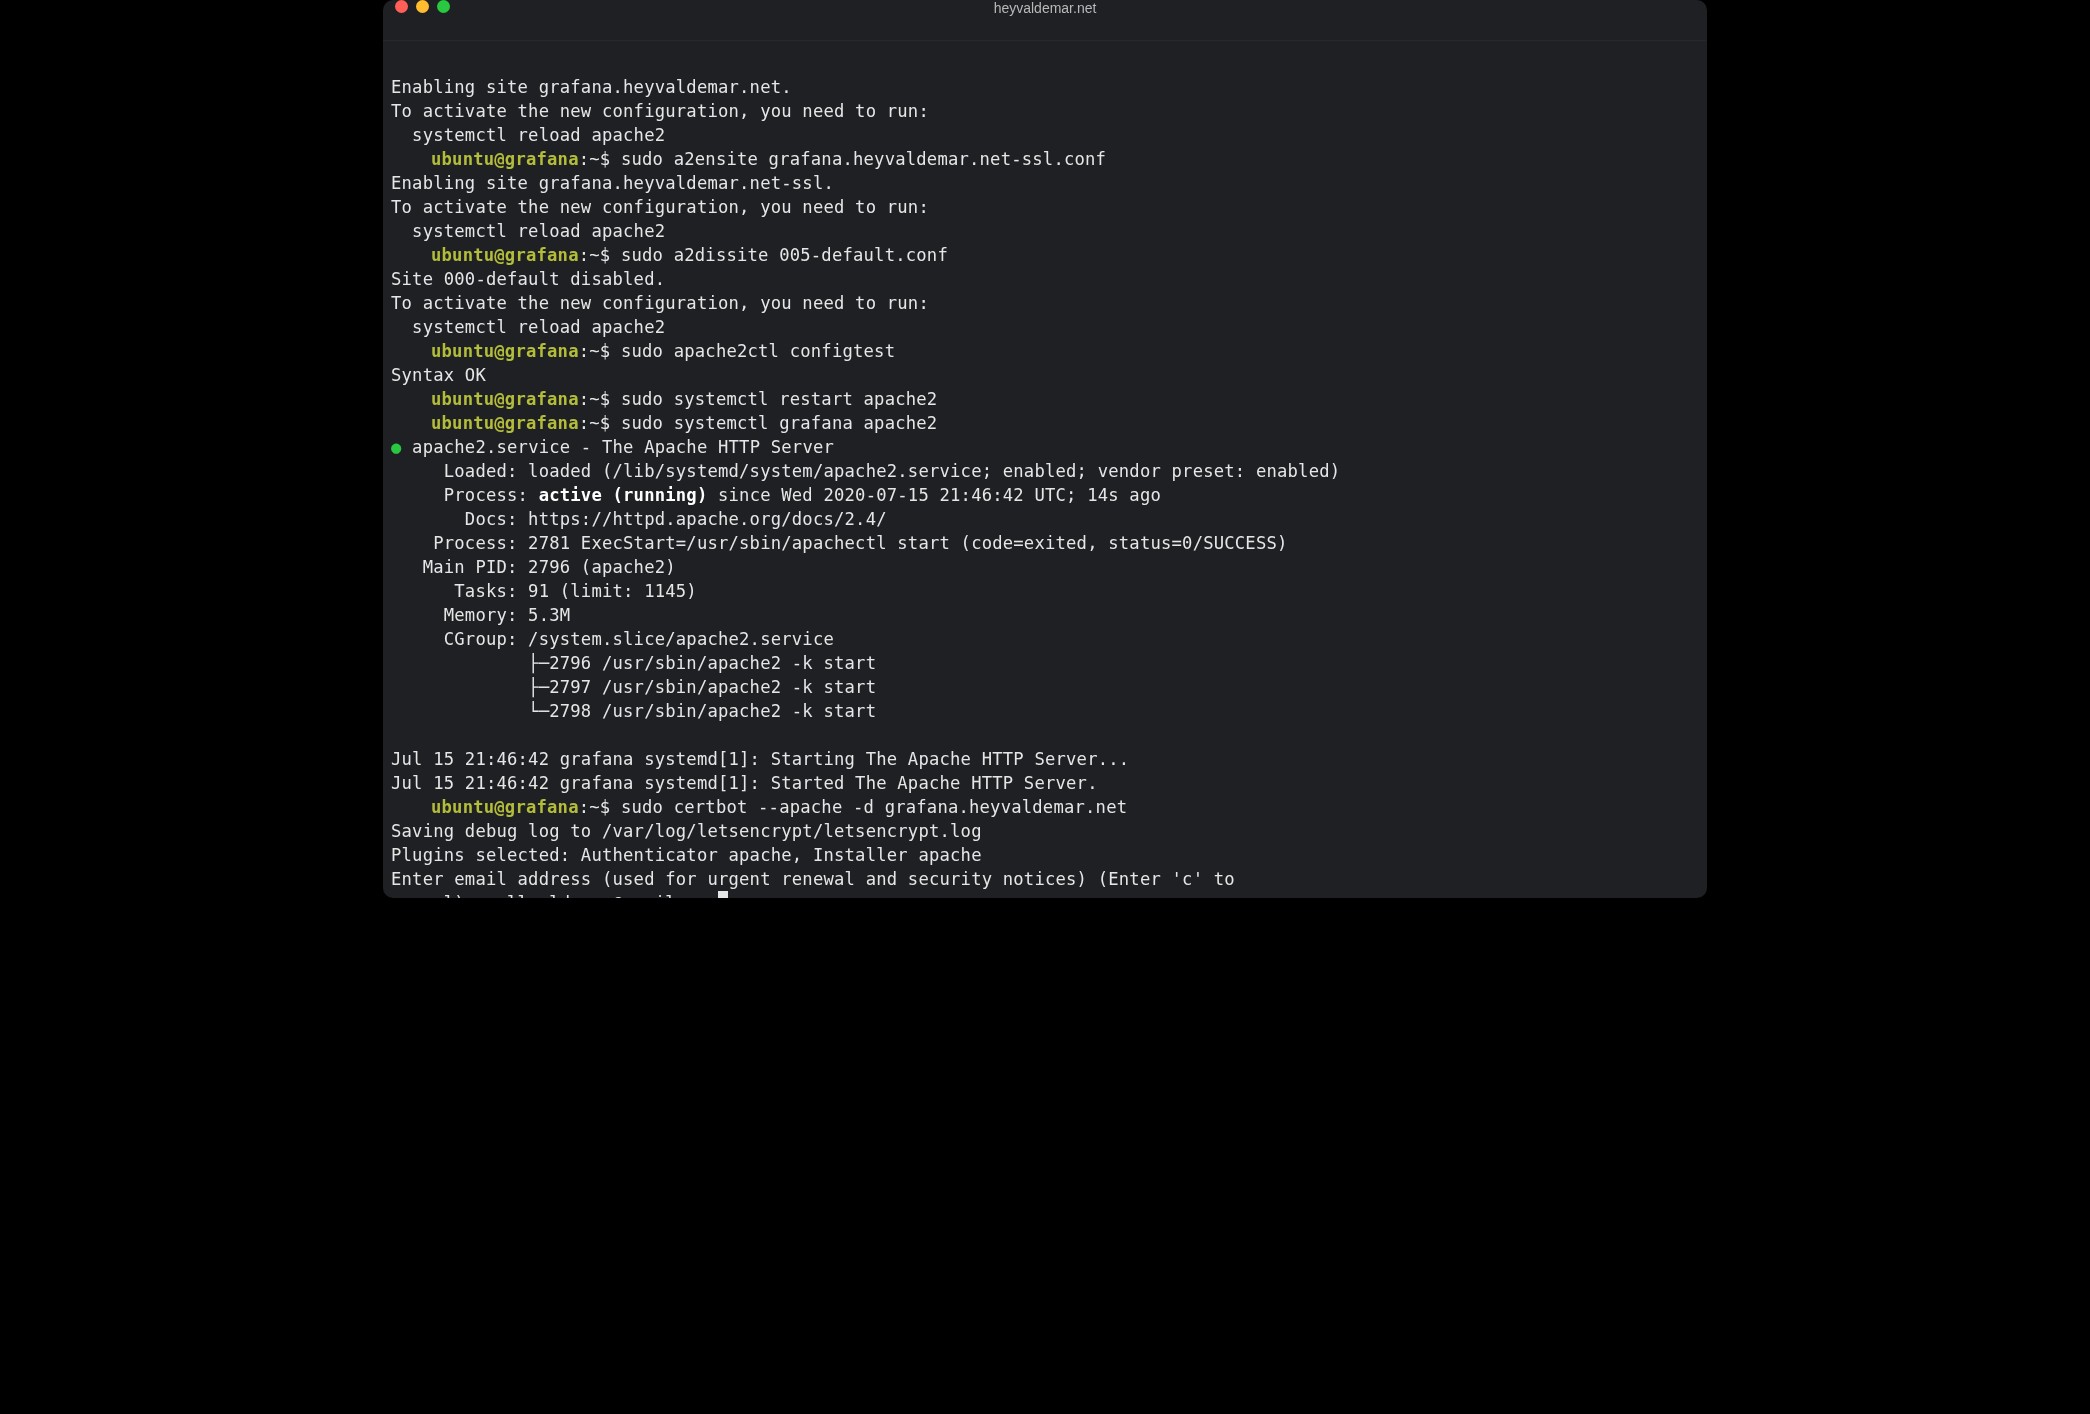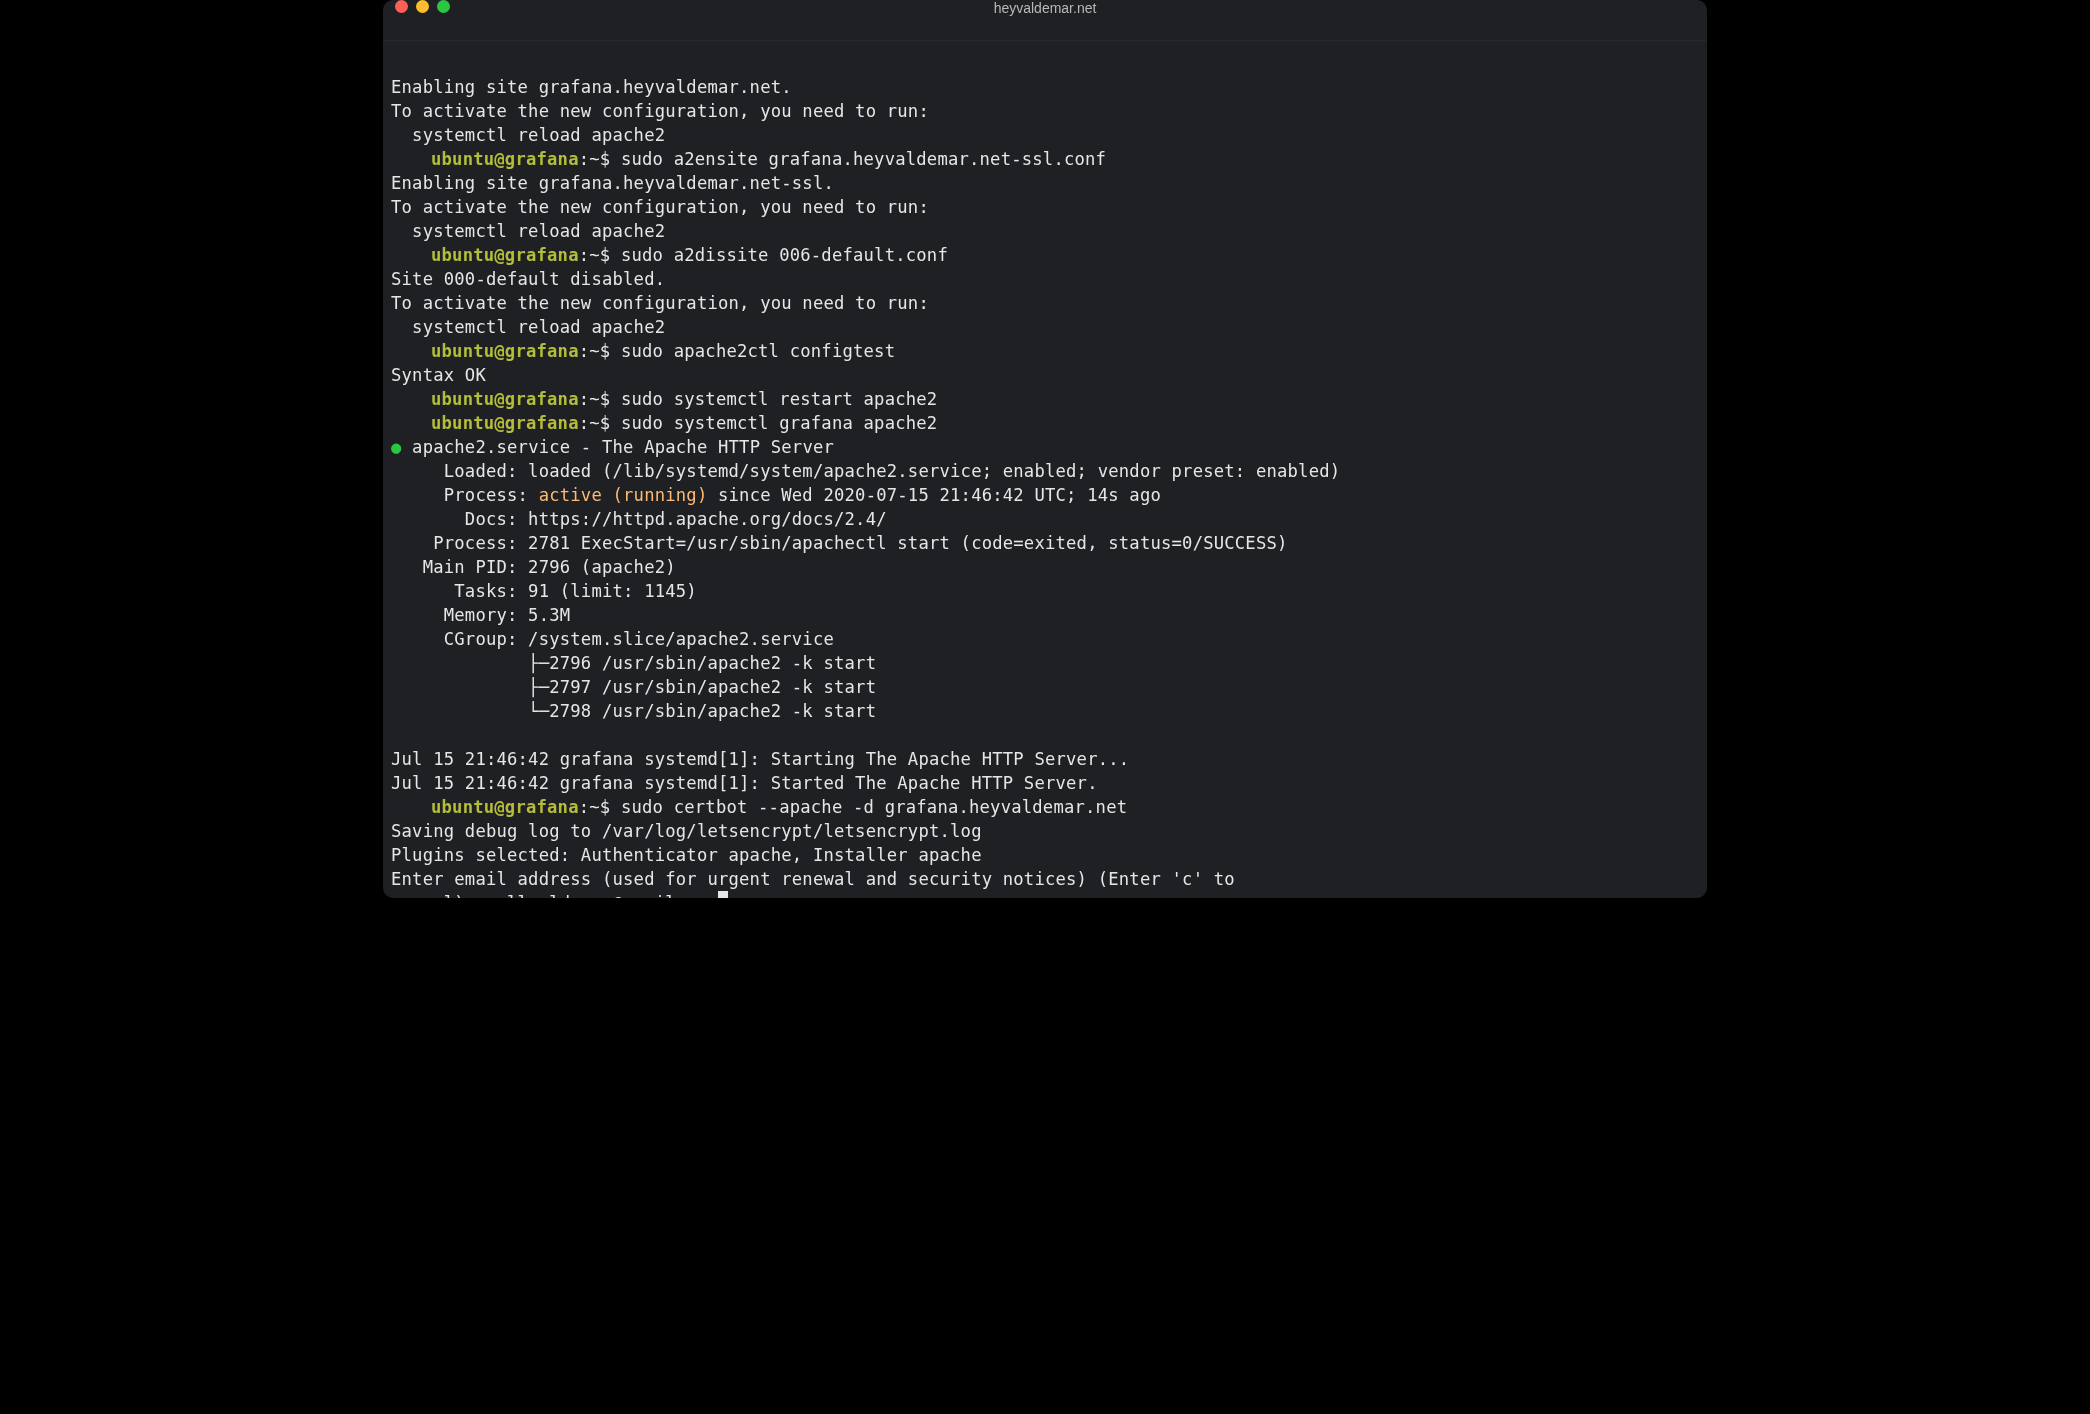--- a/index.html
+++ b/index.html
@@ -55,21 +55,21 @@
     line-height: 24px;
     letter-spacing: 0.2px;
     white-space: pre;
   }
   .user { color: #b4bd3a; font-weight: 600; margin-left: 40px; }
   .host { color: #b4bd3a; font-weight: 600; }
   .path { color: #e6e6e6; }
   .dollar { color: #e6e6e6; }
   .cmd { color: #e6e6e6; text-align: right; }
   .bullet-green { color: #28c840; }
-  .active { color: #fdba74; font-weight: 400; }
+  .active { color: #ffffff; font-weight: 700; }
   .cursor {
     display: inline-block;
     width: 10px; height: 20px;
     background: #e6e6e6;
     vertical-align: text-bottom;
     margin-bottom: 2px;
   }
   .box-char { color: #e6e6e6; margin-top: 12px; }
 </style>
 </head>
@@ -87,21 +87,21 @@
   </div>
 
   <div class="term">
 <span>Enabling site grafana.heyvaldemar.net.</span>
 <span>To activate the new configuration, you need to run:</span>
 <span>  systemctl reload apache2</span>
 <span class="user">ubuntu</span><span class="host">@</span><span class="host">grafana</span><span class="path">:</span><span class="path">~</span><span class="dollar">$</span> <span class="cmd">sudo a2ensite grafana.heyvaldemar.net-ssl.conf</span>
 <span>Enabling site grafana.heyvaldemar.net-ssl.</span>
 <span>To activate the new configuration, you need to run:</span>
 <span>  systemctl reload apache2</span>
-<span class="user">ubuntu</span><span class="host">@</span><span class="host">grafana</span><span class="path">:</span><span class="path">~</span><span class="dollar">$</span> <span class="cmd">sudo a2dissite 006-default.conf</span>
+<span class="user">ubuntu</span><span class="host">@</span><span class="host">grafana</span><span class="path">:</span><span class="path">~</span><span class="dollar">$</span> <span class="cmd">sudo a2dissite 005-default.conf</span>
 <span>Site 000-default disabled.</span>
 <span>To activate the new configuration, you need to run:</span>
 <span>  systemctl reload apache2</span>
 <span class="user">ubuntu</span><span class="host">@</span><span class="host">grafana</span><span class="path">:</span><span class="path">~</span><span class="dollar">$</span> <span class="cmd">sudo apache2ctl configtest</span>
 <span>Syntax OK</span>
 <span class="user">ubuntu</span><span class="host">@</span><span class="host">grafana</span><span class="path">:</span><span class="path">~</span><span class="dollar">$</span> <span class="cmd">sudo systemctl restart apache2</span>
 <span class="user">ubuntu</span><span class="host">@</span><span class="host">grafana</span><span class="path">:</span><span class="path">~</span><span class="dollar">$</span> <span class="cmd">sudo systemctl grafana apache2</span>
 <span class="bullet-green">●</span><span> apache2.service - The Apache HTTP Server</span>
 <span>     Loaded: loaded (/lib/systemd/system/apache2.service; enabled; vendor preset: enabled)</span>
 <span>     Process: </span><span class="active">active (running)</span><span> since Wed 2020-07-15 21:46:42 UTC; 14s ago</span>

